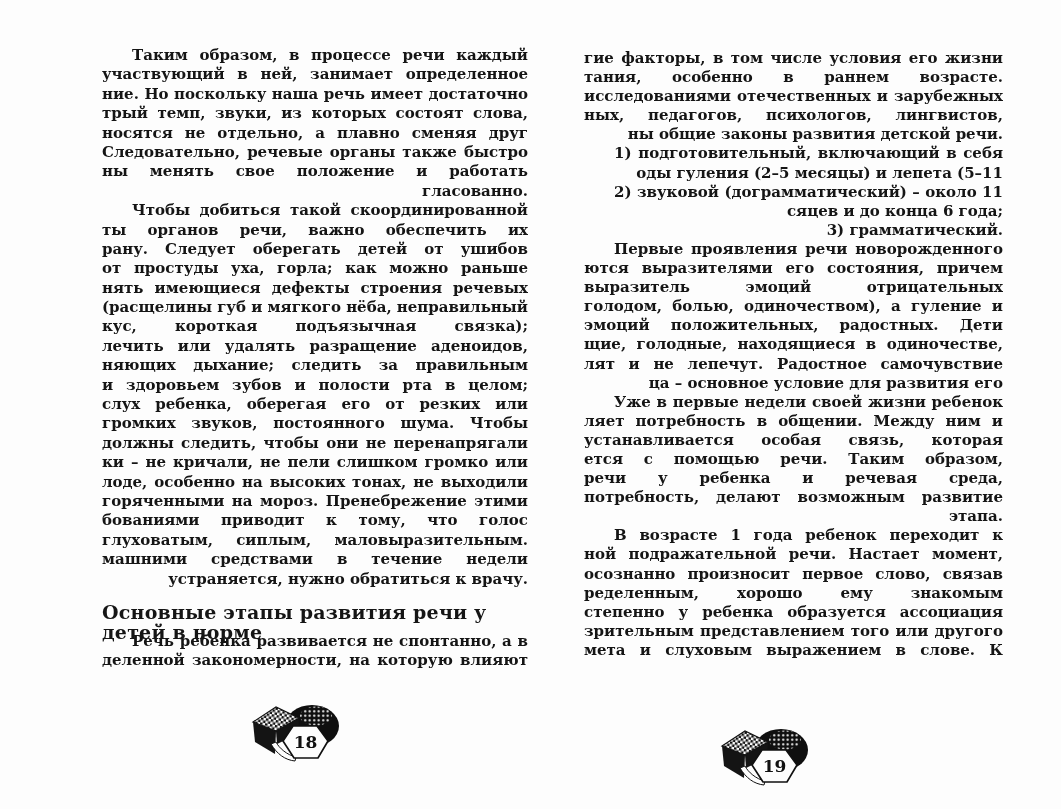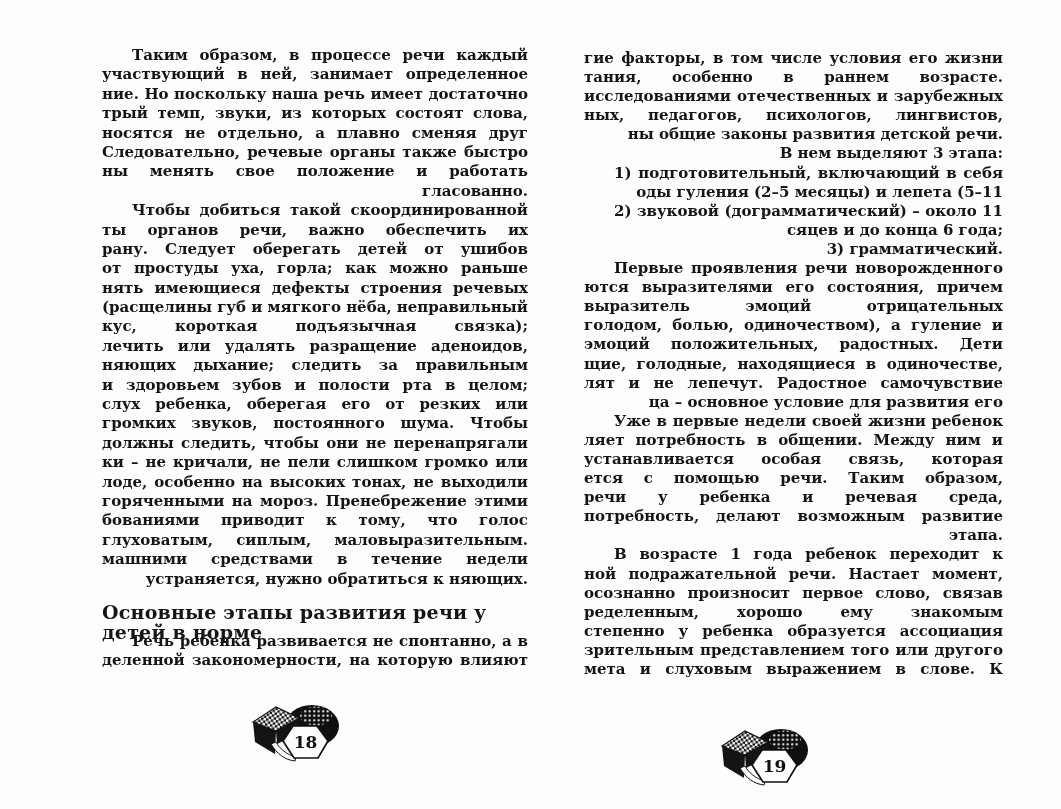--- a/index.html
+++ b/index.html
@@ -81,39 +81,36 @@
         <div class="line">и здоровьем зубов и полости рта в целом; щадить</div>
         <div class="line">слух ребенка, оберегая его от резких или слишком</div>
         <div class="line">громких звуков, постоянного шума. Чтобы преду-</div>
         <div class="line">должны следить, чтобы они не перенапрягали связ-</div>
         <div class="line">ки – не кричали, не пели слишком громко или на хо-</div>
         <div class="line">лоде, особенно на высоких тонах, не выходили раз-</div>
         <div class="line">горяченными на мороз. Пренебрежение этими тре-</div>
         <div class="line">бованиями приводит к тому, что голос становится</div>
         <div class="line">глуховатым, сиплым, маловыразительным. Если до-</div>
         <div class="line">машними средствами в течение недели хрипота не</div>
-        <div class="line last">устраняется, нужно обратиться к няющих.</div>
+        <div class="line last">устраняется, нужно обратиться к врачу.</div>
       </div>
       <div class="heading">Основные этапы развития речи у детей в норме</div>
       <div class="para">
         <div class="line first">Речь ребенка развивается не спонтанно, а в опре-</div>
         <div class="line">деленной закономерности, на которую влияют мно-</div>
       </div>
     </section>
 
   <section class="col col-right" id="col-right">
       <div class="para">
         <div class="line">гие факторы, в том числе условия его жизни и воспи-</div>
         <div class="line">тания, особенно в раннем возрасте. Многолетними</div>
         <div class="line">исследованиями отечественных и зарубежных уче-</div>
         <div class="line">ных, педагогов, психологов, лингвистов, установле-</div>
         <div class="line last">ны общие законы развития детской речи.</div>
-      </div>
-      <div class="para">
-        <div class="line first last">В нем выделяют 3 этапа:</div>
       </div>
       <div class="para">
         <div class="line first">1) подготовительный, включающий в себя пери-</div>
         <div class="line last">оды гуления (2–5 месяцы) и лепета (5–11 месяцы);</div>
       </div>
       <div class="para">
         <div class="line first">2) звуковой (дограмматический) – около 11 ме-</div>
         <div class="line last">сяцев и до конца 6 года;</div>
       </div>
       <div class="para">

